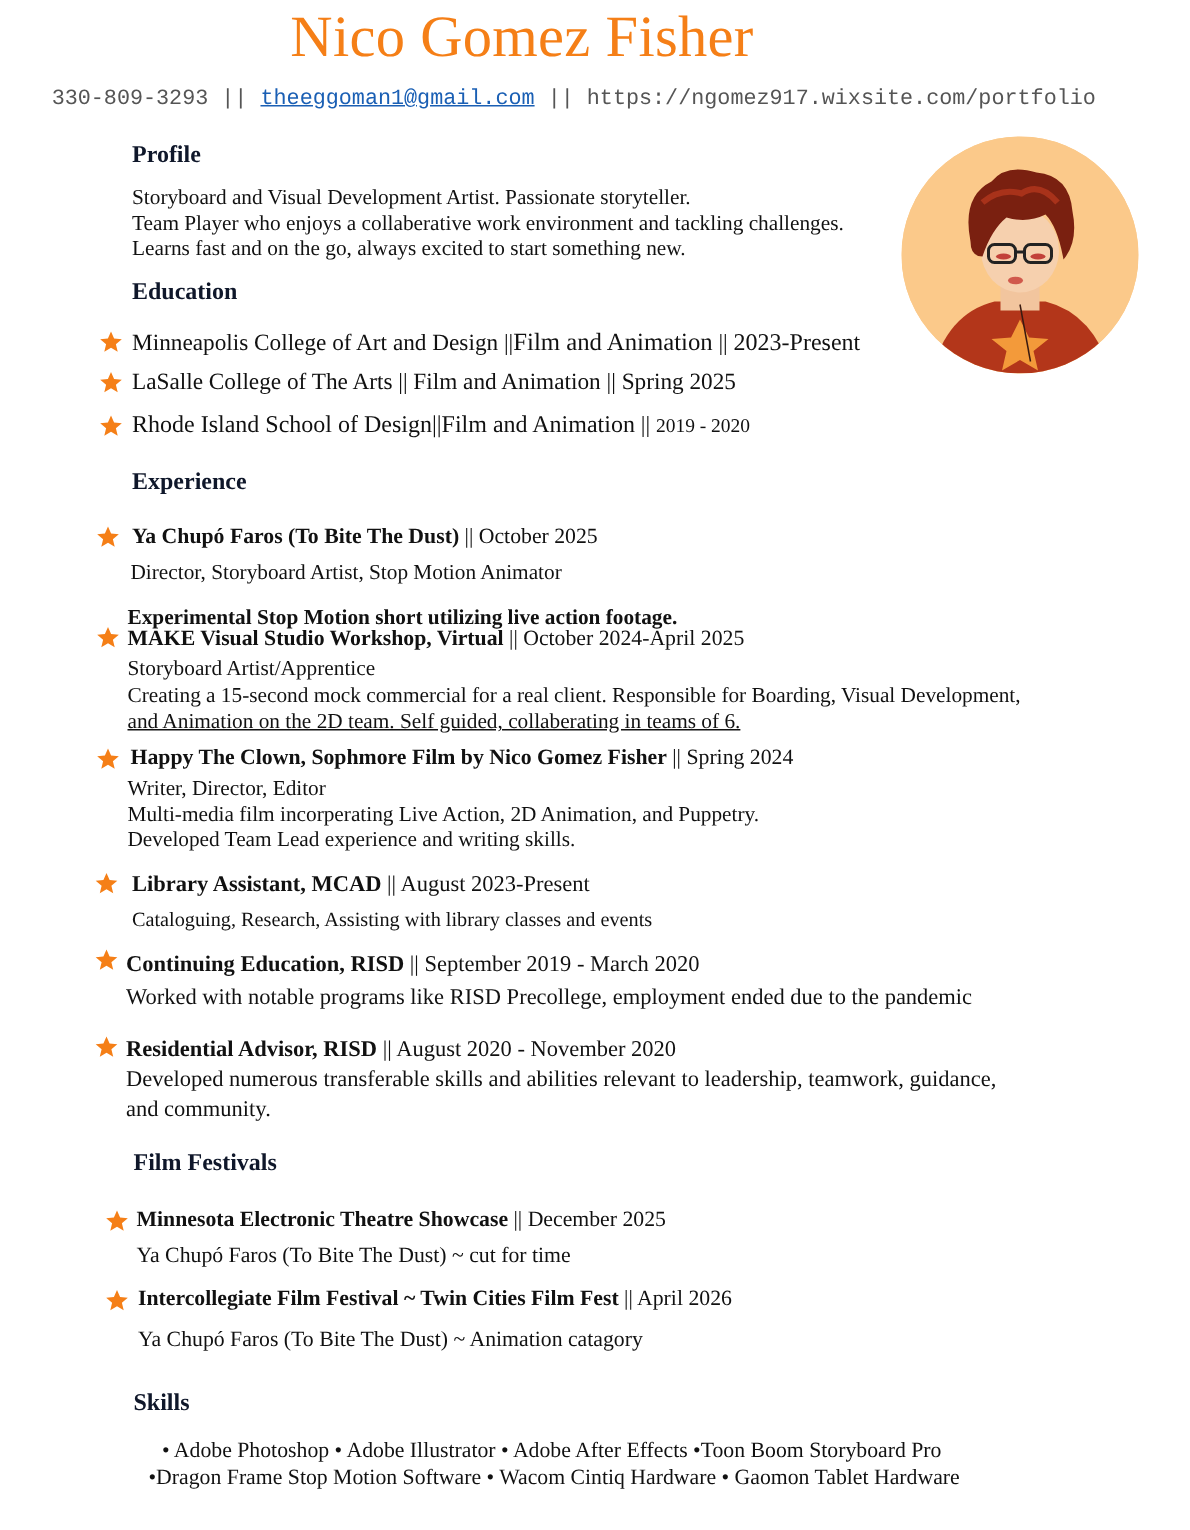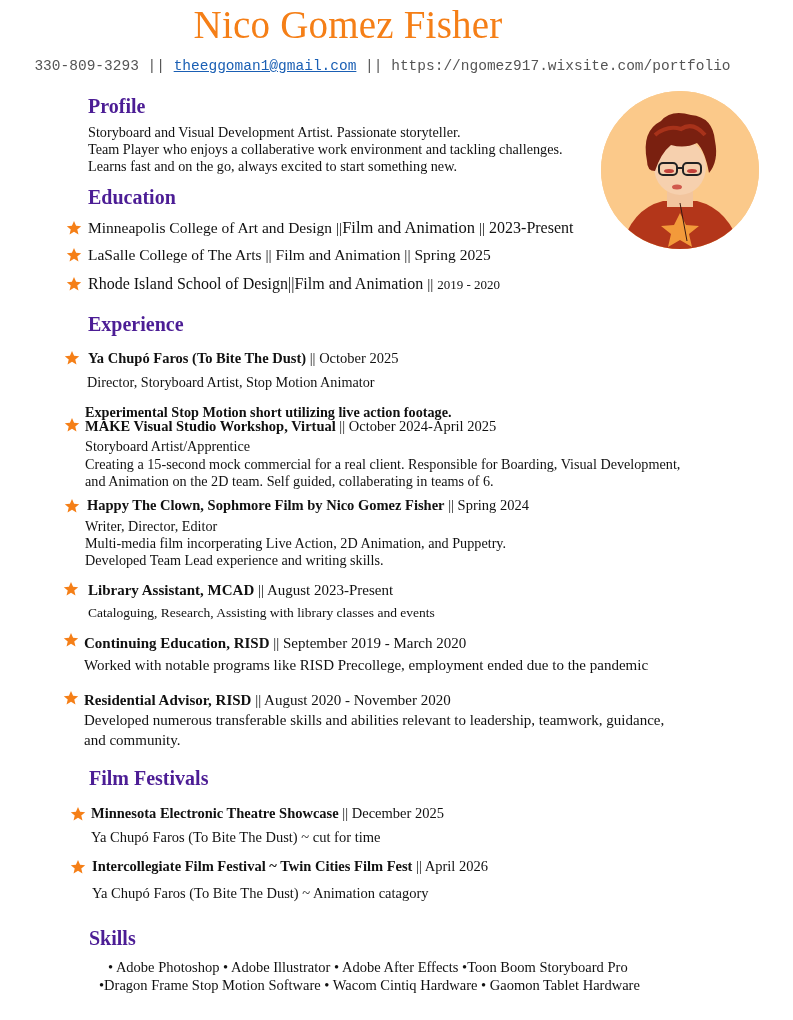--- a/index.html
+++ b/index.html
@@ -2,21 +2,21 @@
 <html><head>
 <meta charset="utf-8">
 <style>
   html, body { margin: 0; padding: 0; background: #ffffff; }
   body { width: 793px; height: 1020px; position: relative; overflow: hidden;
          font-family: "Liberation Serif", "DejaVu Serif", serif; color: #111111; }
   .abs { position: absolute; white-space: nowrap; }
   .name { left: 0; width: 696px; text-align: center; top: 2px; font-size: 39px; color: #F57F17; letter-spacing: 0.2px; }
   .contact { left: 0; width: 765px; text-align: center; top: 58px; font-size: 14.5px; color: #555555; font-family: Liberation Mono, monospace; }
   .contact a { color: #1a5fb4; text-decoration: underline; }
-  .section-title { font-weight: bold; font-size: 20px; color: #4c1d95; }
+  .section-title { font-weight: bold; font-size: 16px; color: #0f172a; }
   .p { font-size: 14.2px; line-height: 17px; }
   .star { position: absolute; width: 16px; height: 16px; }
   .star svg { width: 16px; height: 16px; display: block; }
   .bold { font-weight: bold; }
   .edu { font-size: 15.5px; }
   .small { font-size: 13px; }
   .avatar { position: absolute; left: 601px; top: 91px; width: 158px; height: 158px; border-radius: 50%; background: #FBC98A; overflow: hidden; }
 </style>
 </head>
 <body>
@@ -103,21 +103,21 @@
 <span class="star" style="left:64px; top:417px;">
     <svg>
       <use href="#star"></use>
     </svg>
   </span>
 <div class="abs p" style="left:85px; top:418px; font-size:14.5px;">
   <span class="bold">MAKE Visual Studio Workshop, Virtual</span><span> || October 2024-April 2025</span>
 </div>
 <div class="abs p" style="left:85px; top:438px;">Storyboard Artist/Apprentice</div>
 <div class="abs p" style="left:85px; top:456px;">Creating a 15-second mock commercial for a real client. Responsible for Boarding, Visual Development,</div>
-<div class="abs p" style="left:85px; top:473px;">and Animation on the 2D team. Self guided, collaberating in teams of 6.</div>
+<div class="abs p" style="left:85px; top:473px;text-decoration:underline;">and Animation on the 2D team. Self guided, collaberating in teams of 6.</div>
 
 <span class="star" style="left:64px; top:498px;">
     <svg>
       <use href="#star"></use>
     </svg>
   </span>
 <div class="abs p" style="left:87px; top:497px; font-size:14.5px;">
   <span class="bold">Happy The Clown, Sophmore Film by Nico Gomez Fisher</span><span> || Spring 2024</span>
 </div>
 <div class="abs p" style="left:85px; top:518px;">Writer, Director, Editor</div>

